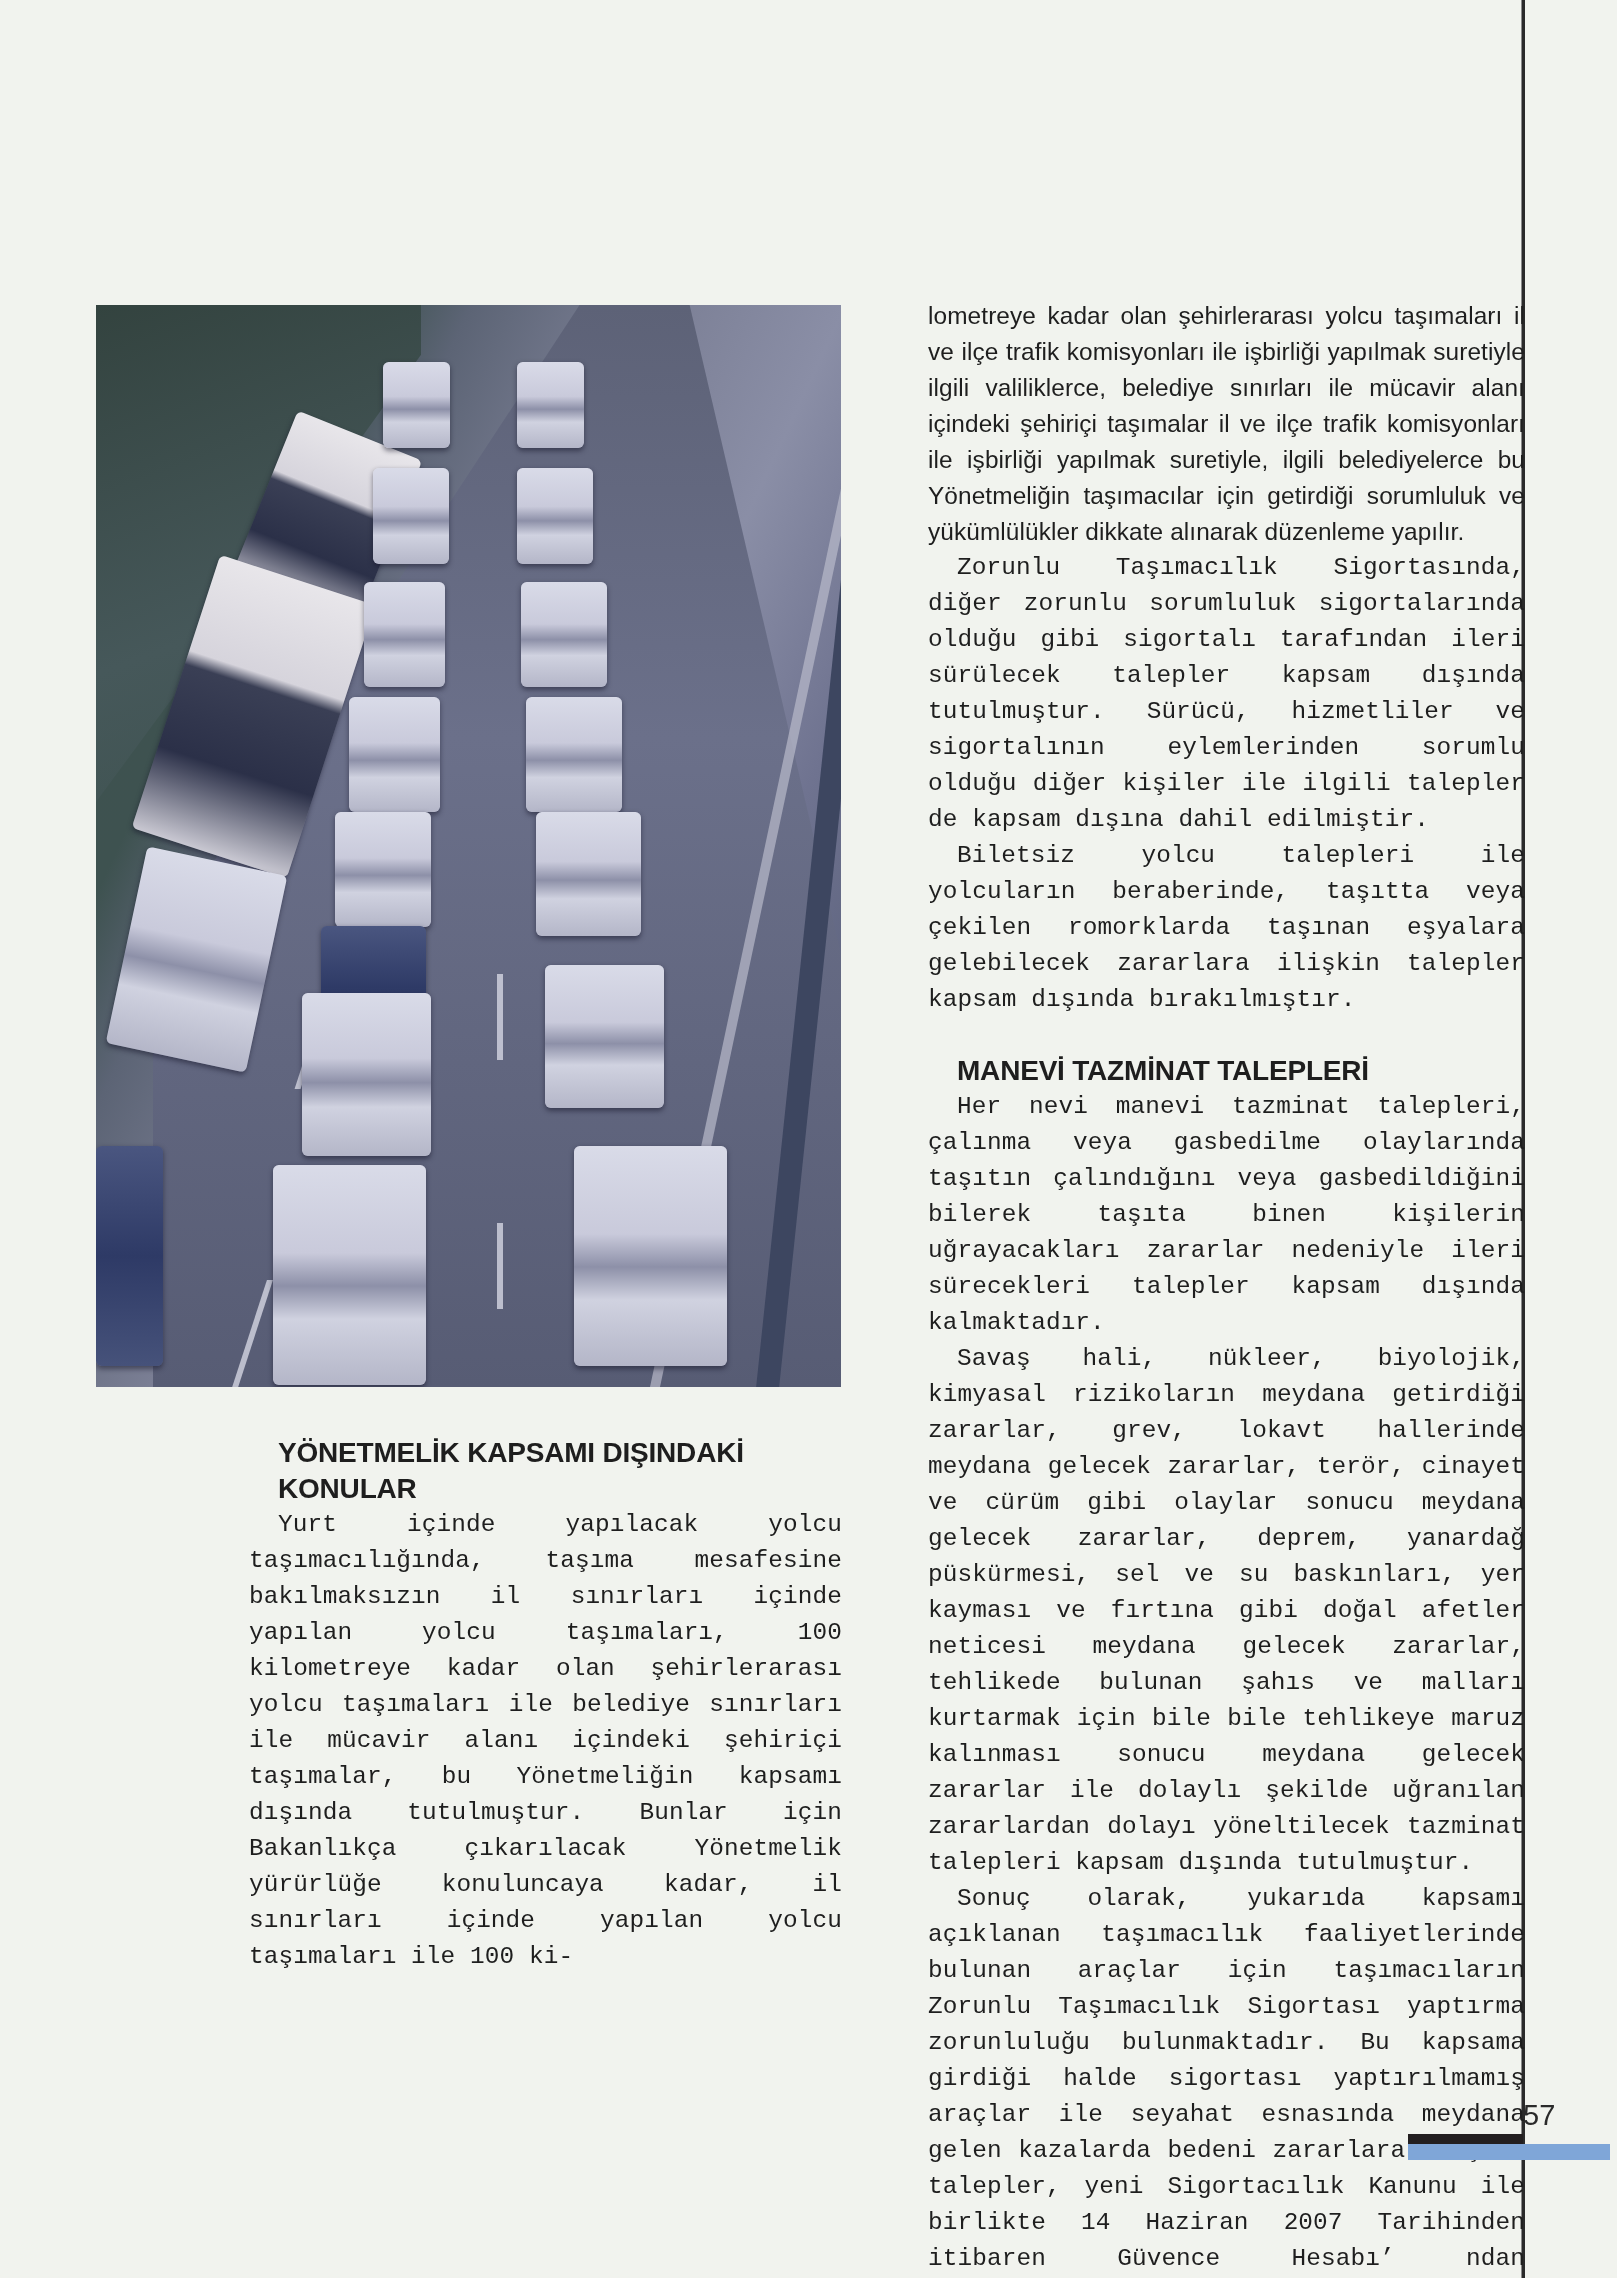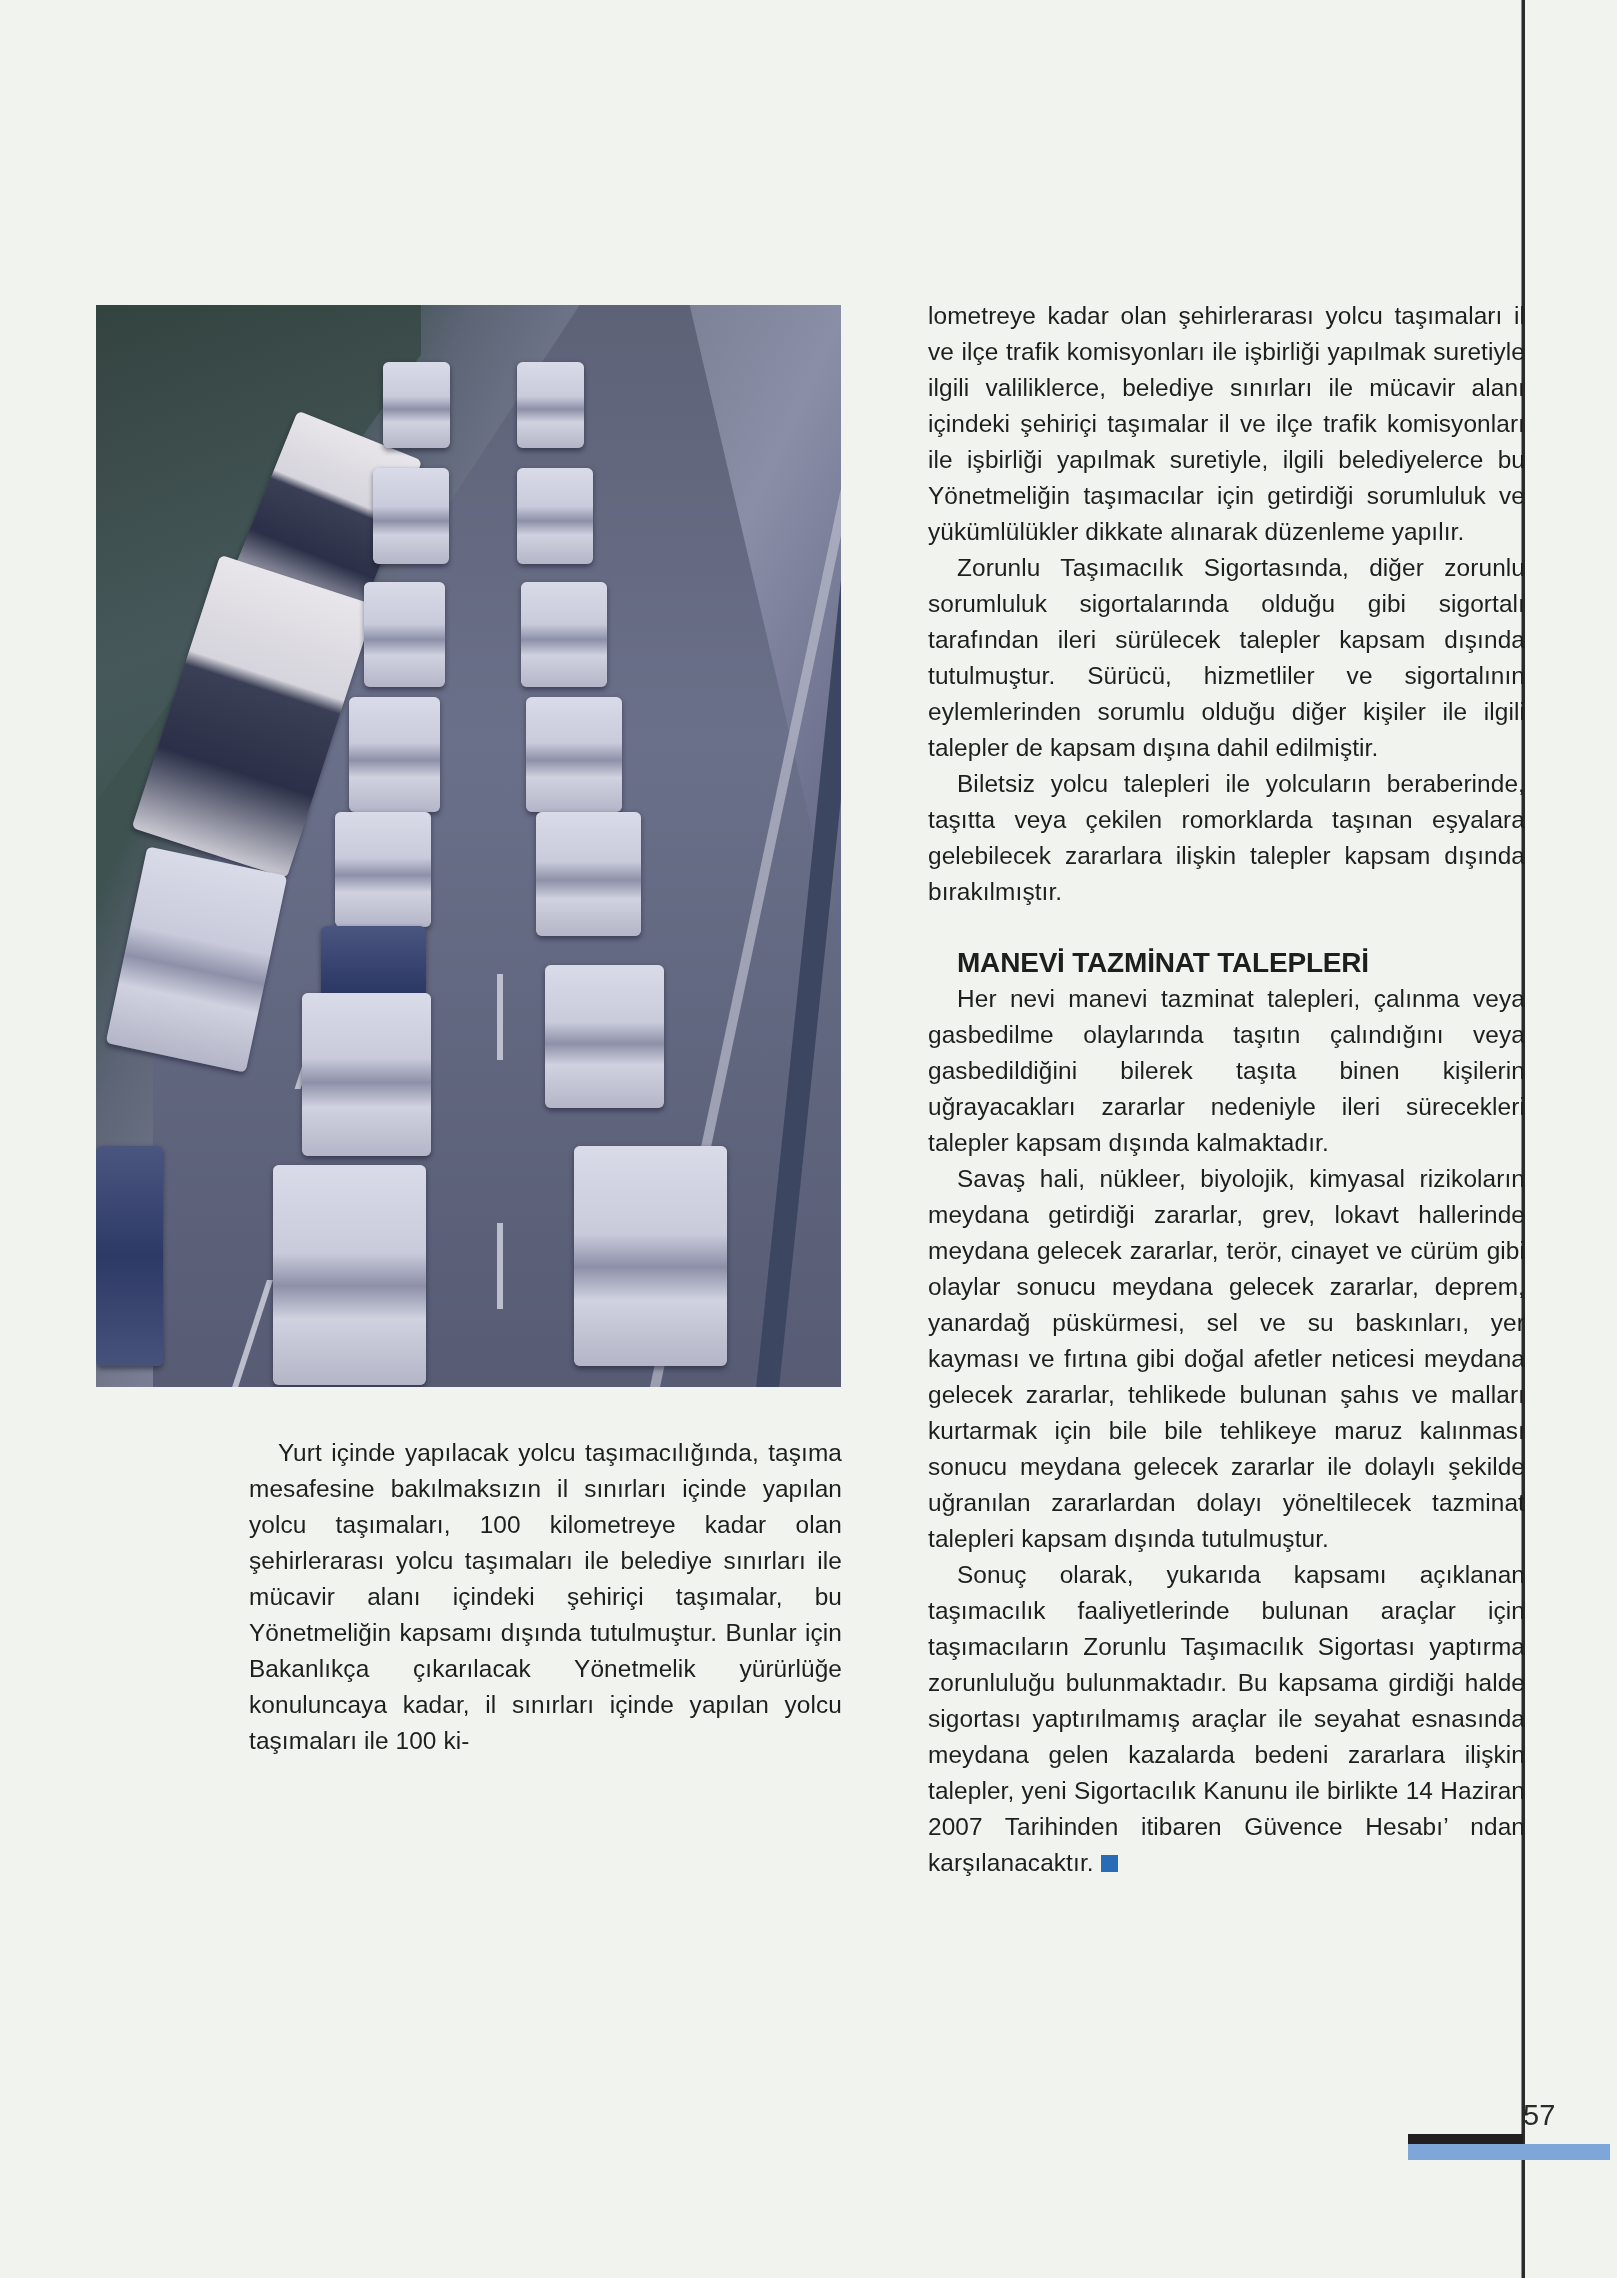--- a/index.html
+++ b/index.html
@@ -42,21 +42,21 @@
   .car.dark { background: linear-gradient(180deg, #4a5680 0%, #2e3a66 50%, #46527a 100%); }
   .car.bus { background: linear-gradient(180deg, #e8e6ea 0%, #d6d4dc 35%, #3a3f55 40%, #2b3048 70%, #c9c8d2 100%); }
   .lane {
     position: absolute; width: 5.7px; background: #d4d6e2; opacity: 0.8;
   }
   .col {
     position: absolute; font-size: 24.4px; line-height: 36px;
     text-align: justify; letter-spacing: 0.1px;
   }
   .col p { margin: 0; }
-  .col p.indent { text-indent: 29px; }
+  .col p.indent { text-indent: 29px; font-family: Liberation Mono, monospace; }
   .col p.indent2 { text-indent: 40px; }
   .col h3 {
     margin: 0; font-size: 28px; font-weight: bold; line-height: 36px;
     padding-left: 29px; letter-spacing: -0.2px; text-align: left;
   }
   .gap { height: 35px; }
   .endmark {
     display: inline-block; width: 17px; height: 17px; background: #2a6bb5;
     margin-left: 7.6px; vertical-align: -1px;
   }
@@ -101,20 +101,21 @@
   <div class="car" style="left:425px; top:277px; width:86px; height:105px;"></div>
   <div class="car" style="left:430px; top:392px; width:96px; height:115px;"></div>
   <div class="car" style="left:440px; top:507px; width:105px; height:124px;"></div>
   <div class="car" style="left:449px; top:660px; width:119px; height:143px;"></div>
   <div class="car" style="left:478px; top:841px; width:153px; height:220px;"></div>
   <div class="car dark" style="left:0px; top:841px; width:67px; height:220px;"></div>
 </div>
 
 <div class="col" style="left:249px; top:1400px; width:593px;">
   <div class="gap"></div>
+  <h3>YÖNETMELİK KAPSAMI DIŞINDAKİ KONULAR</h3>
   <p class="indent">Yurt içinde yapılacak yolcu taşımacılığında, taşıma mesafesine bakılmaksızın il sınırları içinde yapılan yolcu taşımaları, 100 kilometreye kadar olan şehirlerarası yolcu taşımaları ile belediye sınırları ile mücavir alanı içindeki şehiriçi taşımalar, bu Yönetmeliğin kapsamı dışında tutulmuştur. Bunlar için Bakanlıkça çıkarılacak Yönetmelik yürürlüğe konuluncaya kadar, il sınırları içinde yapılan yolcu taşımaları ile 100 ki-</p>
 </div>
 
 <div class="col" style="left:928px; top:298px; width:597px;">
   <p>lometreye kadar olan şehirlerarası yolcu taşımaları il ve ilçe trafik komisyonları ile işbirliği yapılmak suretiyle ilgili valiliklerce, belediye sınırları ile mücavir alanı içindeki şehiriçi taşımalar il ve ilçe trafik komisyonları ile işbirliği yapılmak suretiyle, ilgili belediyelerce bu Yönetmeliğin taşımacılar için getirdiği sorumluluk ve yükümlülükler dikkate alınarak düzenleme yapılır.</p>
   <p class="indent">Zorunlu Taşımacılık Sigortasında, diğer zorunlu sorumluluk sigortalarında olduğu gibi sigortalı tarafından ileri sürülecek talepler  kapsam dışında tutulmuştur. Sürücü, hizmetliler ve sigortalının eylemlerinden sorumlu olduğu diğer kişiler ile ilgili talepler de kapsam dışına  dahil edilmiştir.</p>
   <p class="indent">Biletsiz yolcu talepleri ile yolcuların beraberinde, taşıtta veya çekilen romorklarda  taşınan eşyalara gelebilecek  zararlara ilişkin talepler kapsam dışında bırakılmıştır.</p>
   <div class="gap"></div>
   <h3>MANEVİ TAZMİNAT TALEPLERİ</h3>
   <p class="indent">Her nevi manevi tazminat talepleri, çalınma veya gasbedilme olaylarında taşıtın çalındığını veya gasbedildiğini bilerek taşıta binen kişilerin uğrayacakları zararlar nedeniyle ileri sürecekleri talepler kapsam dışında kalmaktadır.</p>

